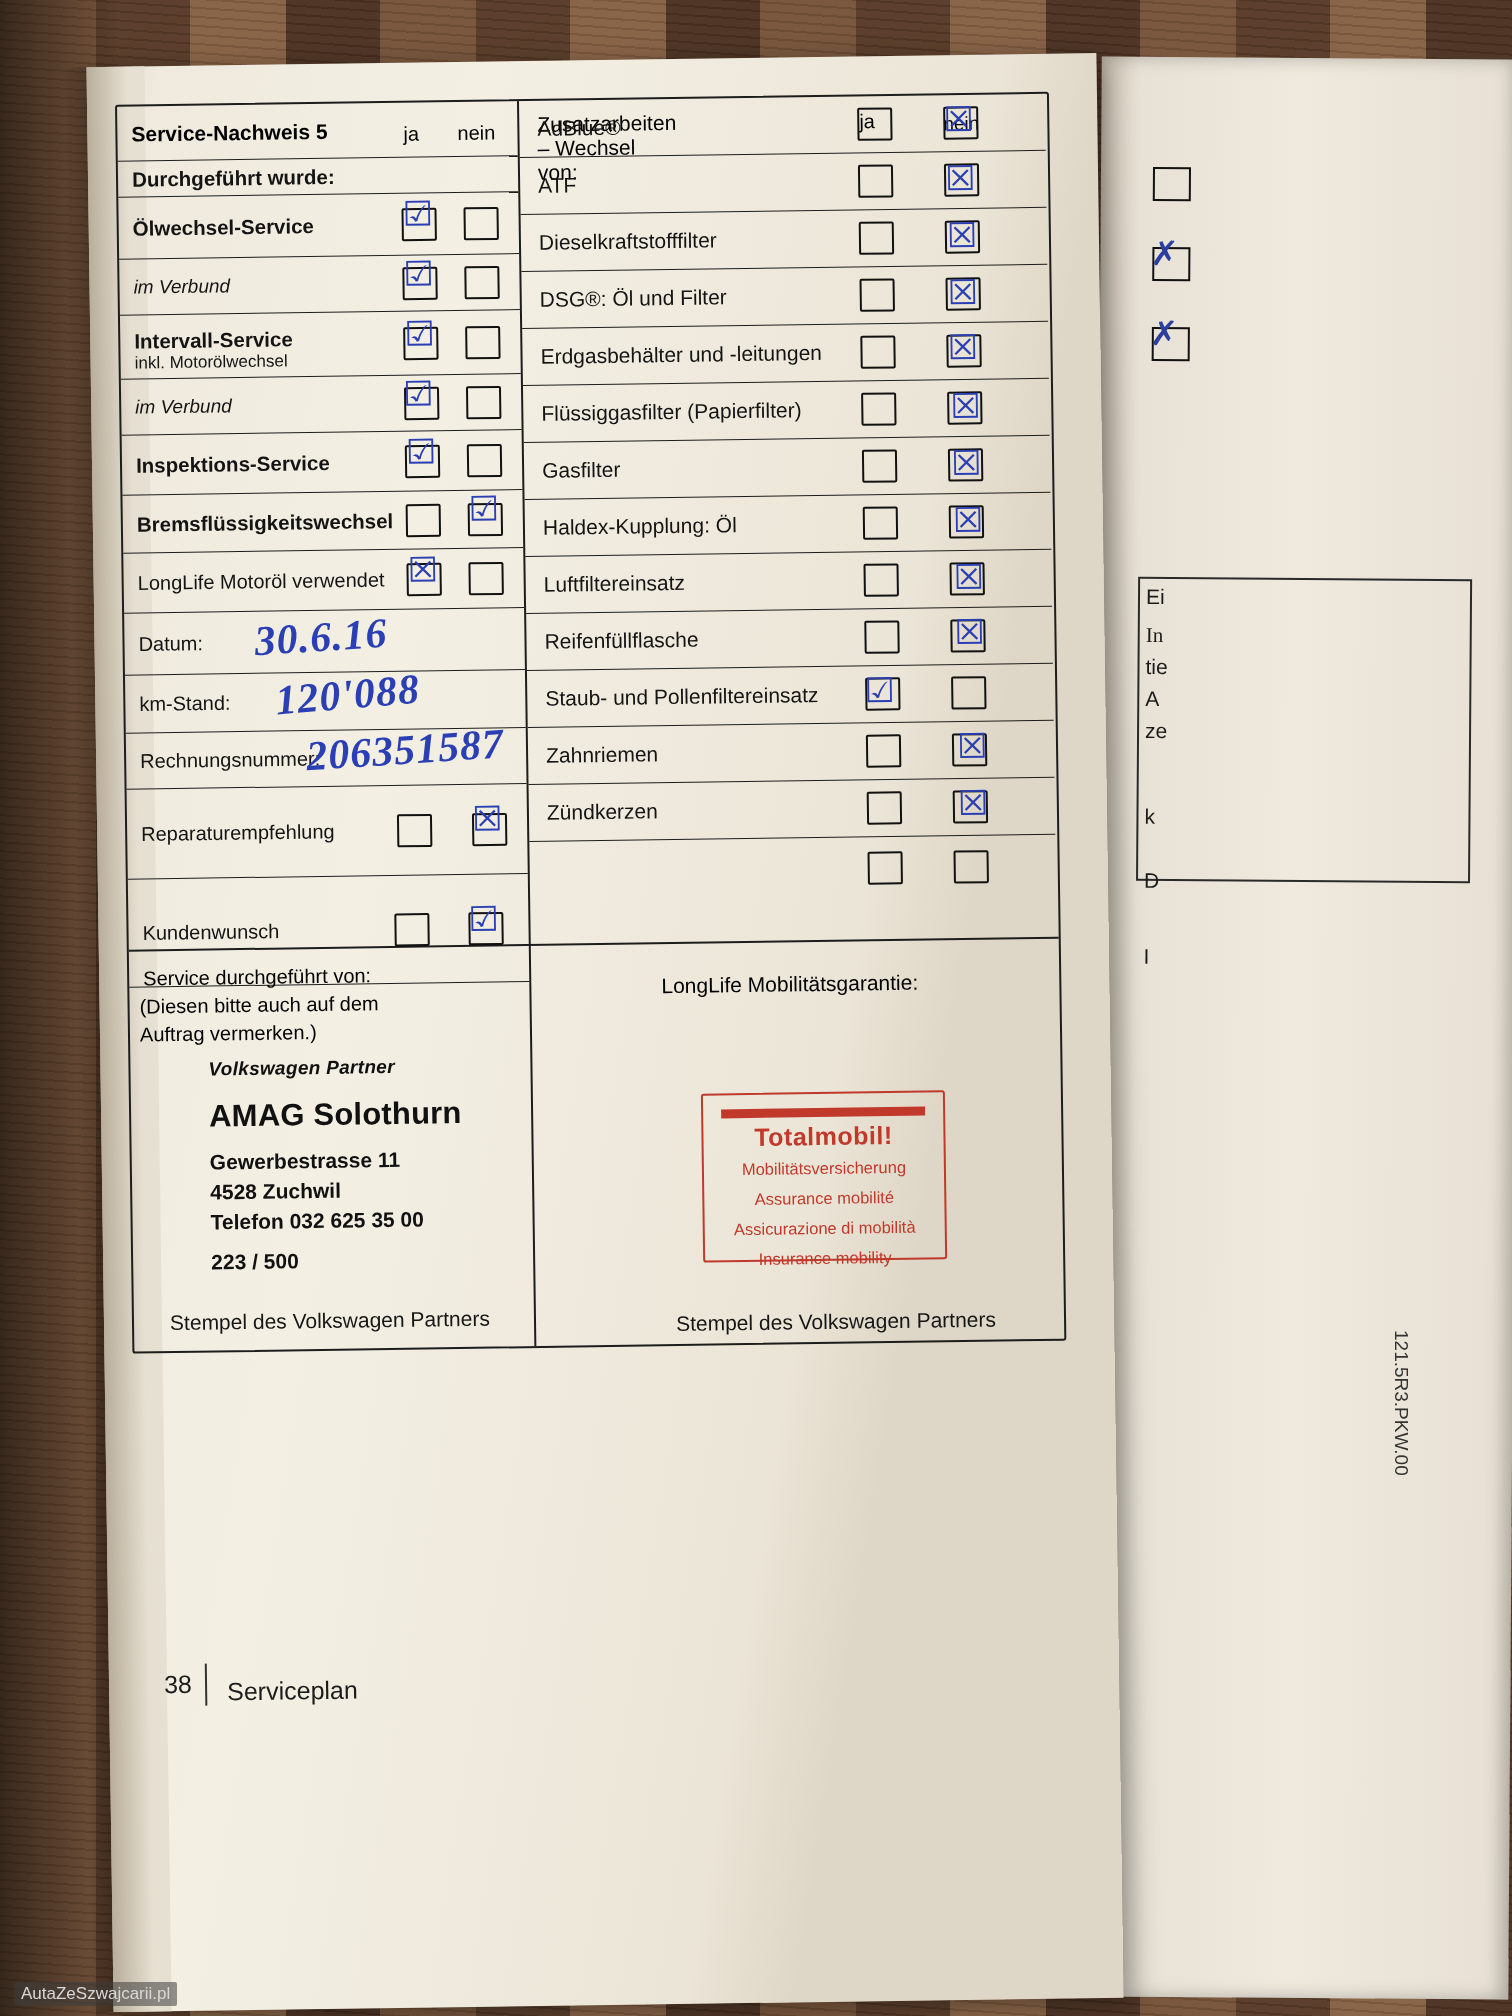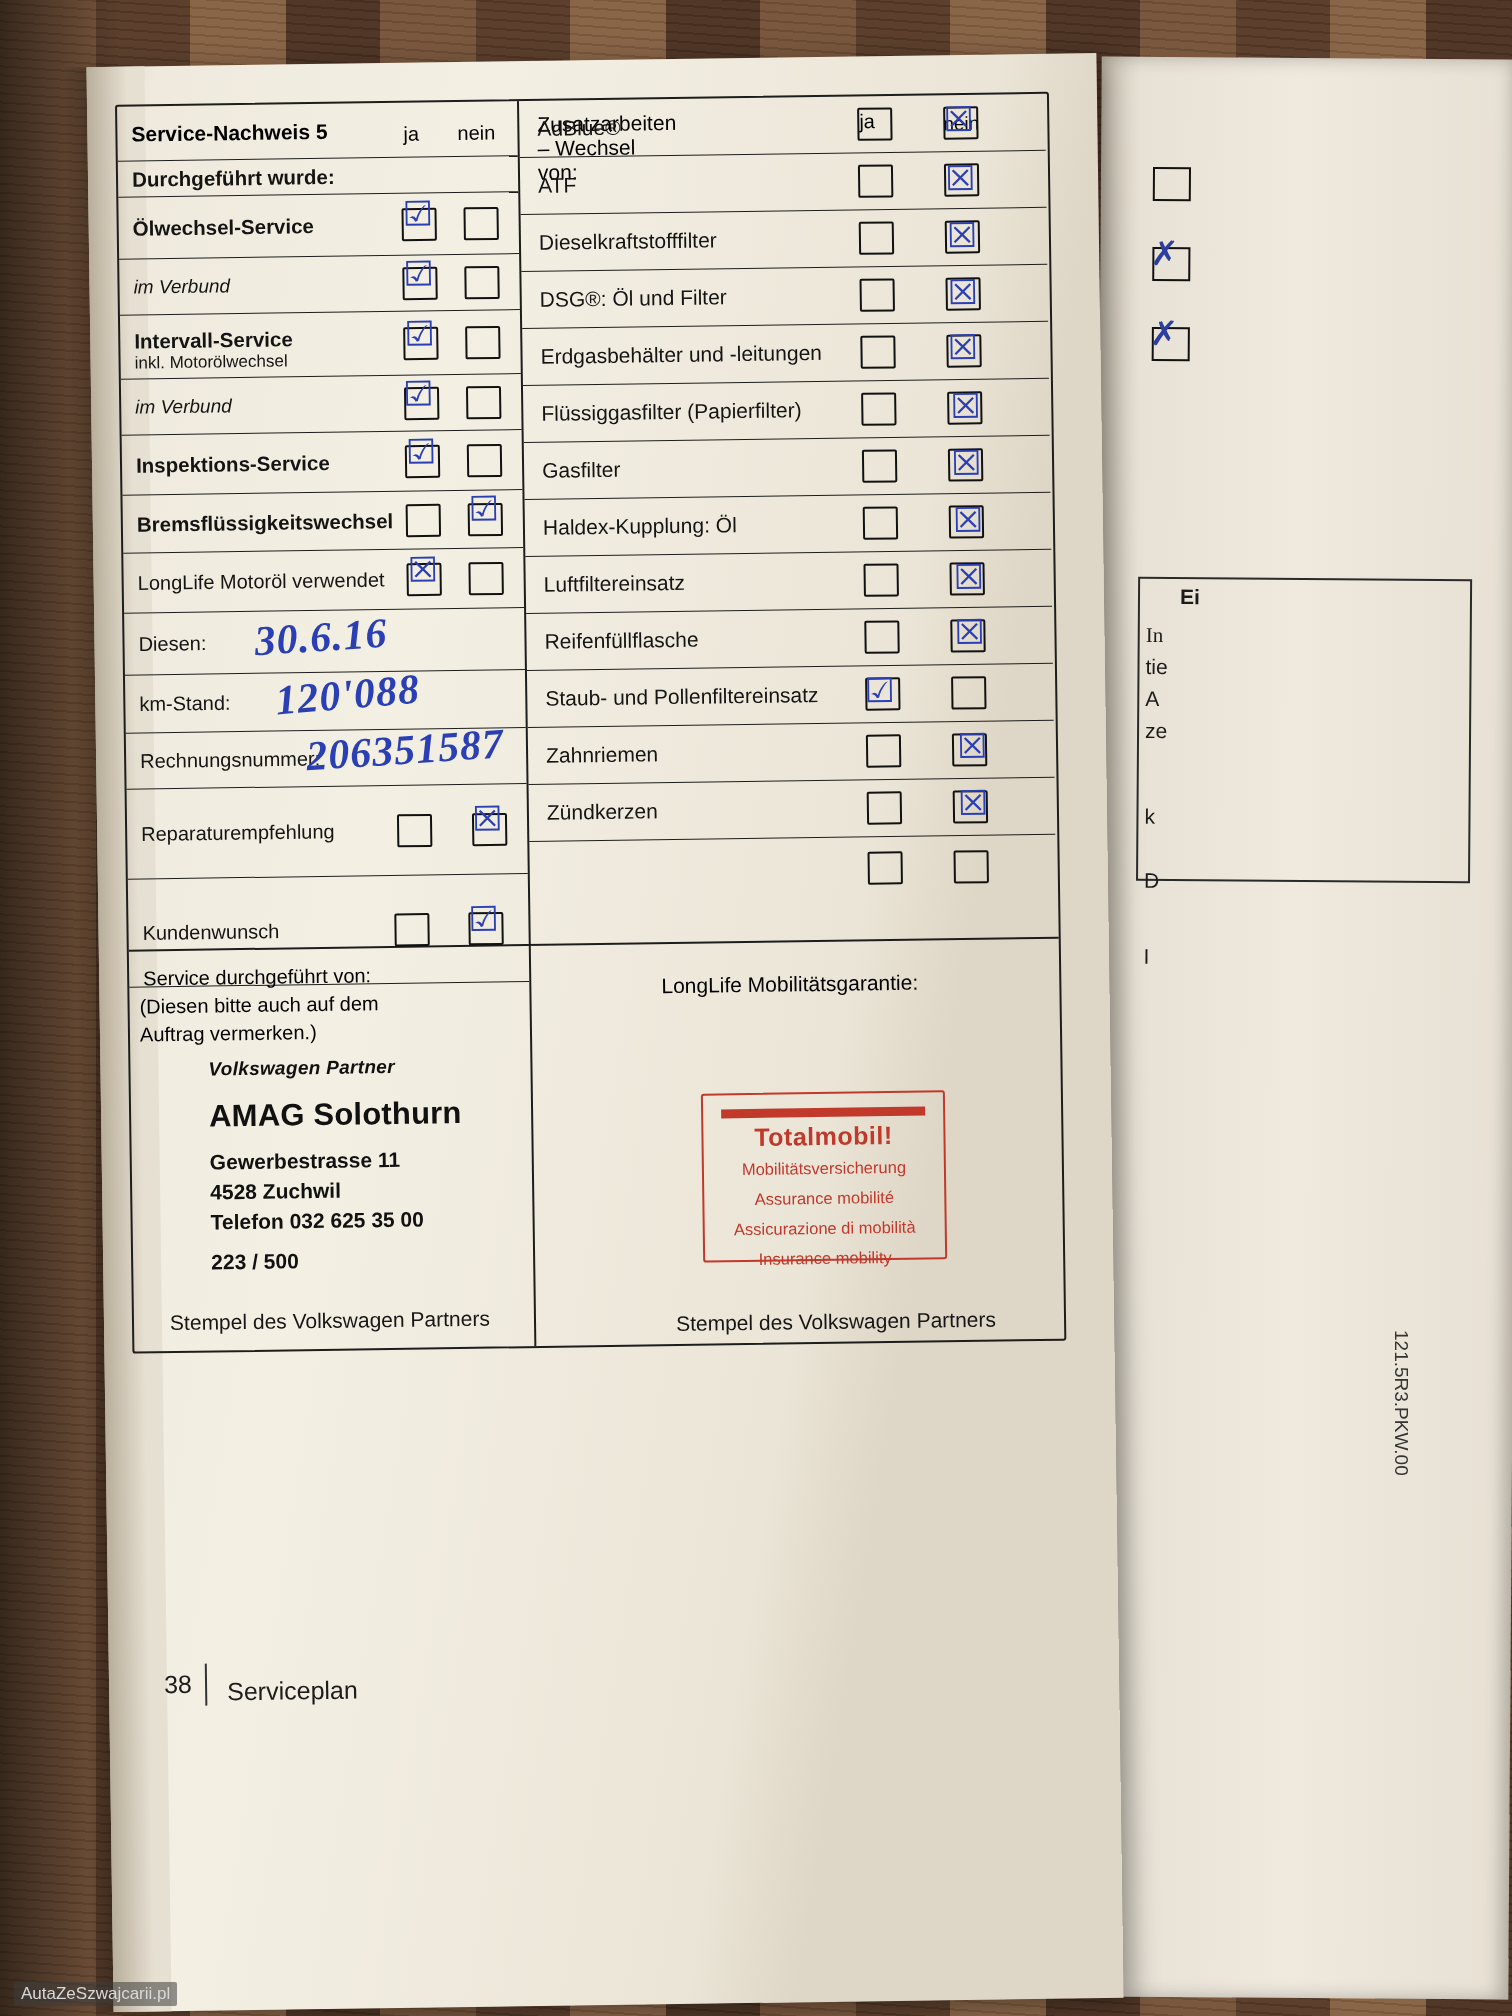--- a/index.html
+++ b/index.html
@@ -174,21 +174,21 @@
 <div class="wood-grain"></div>
 <div class="wood-dark"></div>
 
 <div class="right-page">
   <div class="rp-check" style="left:52px;top:110px;"></div>
   <div class="rp-check" style="left:52px;top:190px;"></div>
   <div class="rp-x" style="left:50px;top:176px;">✗</div>
   <div class="rp-check" style="left:52px;top:270px;"></div>
   <div class="rp-x" style="left:50px;top:256px;">✗</div>
   <div class="rp-box" style="left:40px;top:520px;width:330px;height:300px;"></div>
-  <div class="rp-text" style="left:48px;top:528px;font-weight:bold;margin-left:34px;">Ei</div>
+  <div class="rp-text" style="left:48px;top:528px;font-weight:normal;">Ei</div>
   <div class="rp-text" style="left:48px;top:566px;font-family:Liberation Serif, serif;">In</div>
   <div class="rp-text" style="left:48px;top:598px;">tie</div>
   <div class="rp-text" style="left:48px;top:630px;">A</div>
   <div class="rp-text" style="left:48px;top:662px;">ze</div>
   <div class="rp-text" style="left:48px;top:748px;">k</div>
   <div class="rp-text" style="left:48px;top:812px;">D</div>
   <div class="rp-text" style="left:48px;top:888px;">I</div>
 </div>
 <div class="side-code">121.5R3.PKW.00</div>
 <div class="arrow"></div>
@@ -256,21 +256,21 @@
       </div>
 
       <div class="lrow" style="height:60px;">
         <div class="lbl">LongLife Motoröl verwendet</div>
         <div class="chk ja"></div>
         <div class="mark" style="left:284px;top:4px;">☒</div>
         <div class="chk nein"></div>
       </div>
 
       <div class="lrow" style="height:62px;">
-        <div class="lbl">Diesen:</div>
+        <div class="lbl">Datum:</div>
         <div class="hand" style="position:absolute;left:130px;top:2px;font-size:42px;transform:rotate(-3deg);">30.6.16</div>
       </div>
 
       <div class="lrow" style="height:58px;">
         <div class="lbl">km-Stand:</div>
         <div class="hand" style="position:absolute;left:150px;top:-2px;font-size:42px;transform:rotate(-4deg);">120'088</div>
       </div>
 
       <div class="lrow" style="height:56px;">
         <div class="lbl">Rechnungsnummer:</div>

